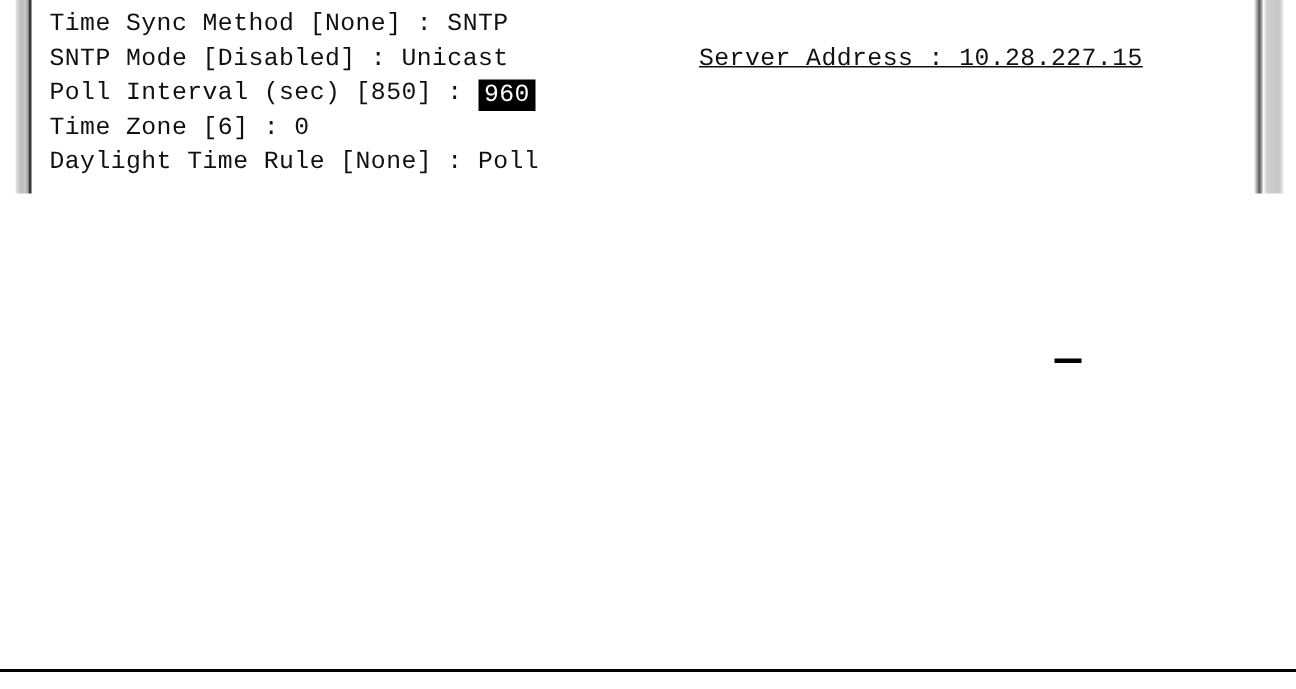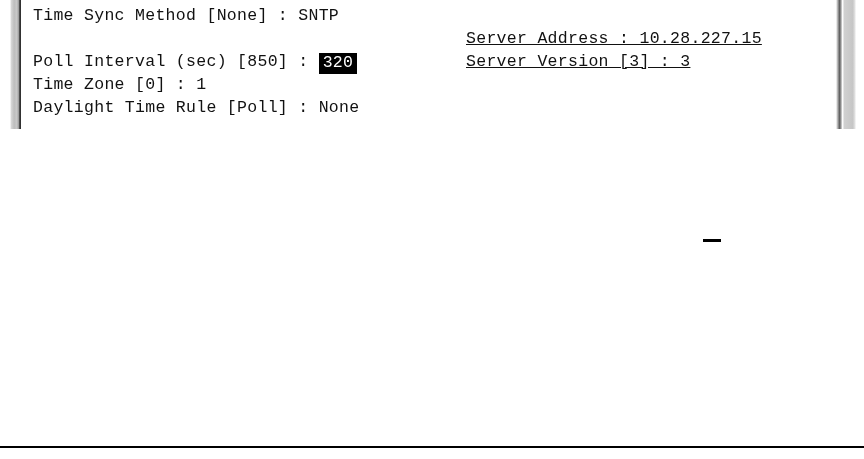--- a/index.html
+++ b/index.html
@@ -143,34 +143,34 @@
   <div class="edge-bar-left"></div>
   <div class="edge-bar-right"></div>
 
   <div class="console">
 
     <div class="line">
       <span class="col-left">Time Sync Method [None] : SNTP</span>
     </div>
 
     <div class="line">
+      <span class="col-left">SNTP Mode [Disabled] : Unicast</span>
       <span class="col-right">Server Address : 10.28.227.15</span>
     </div>
 
     <div class="line">
-      <span class="col-left"><span>Poll Interval (sec) [850] : </span><span class="field-highlight">320</span></span>
-      <span class="col-right">Server Version [3] : 3</span>
+      <span class="col-left"><span>Poll Interval (sec) [850] : </span><span class="field-highlight">960</span></span>
     </div>
 
     <div class="line">
-      <span class="col-left">Time Zone [0] : 1</span>
+      <span class="col-left">Time Zone [6] : 0</span>
     </div>
 
     <div class="line">
-      <span class="col-left">Daylight Time Rule [Poll] : None</span>
+      <span class="col-left">Daylight Time Rule [None] : Poll</span>
     </div>
 
   </div>
 
   <div class="blank-area"></div>
 
   <div class="cursor-dash"></div>
 
   <div class="bottom-rule"></div>
 

